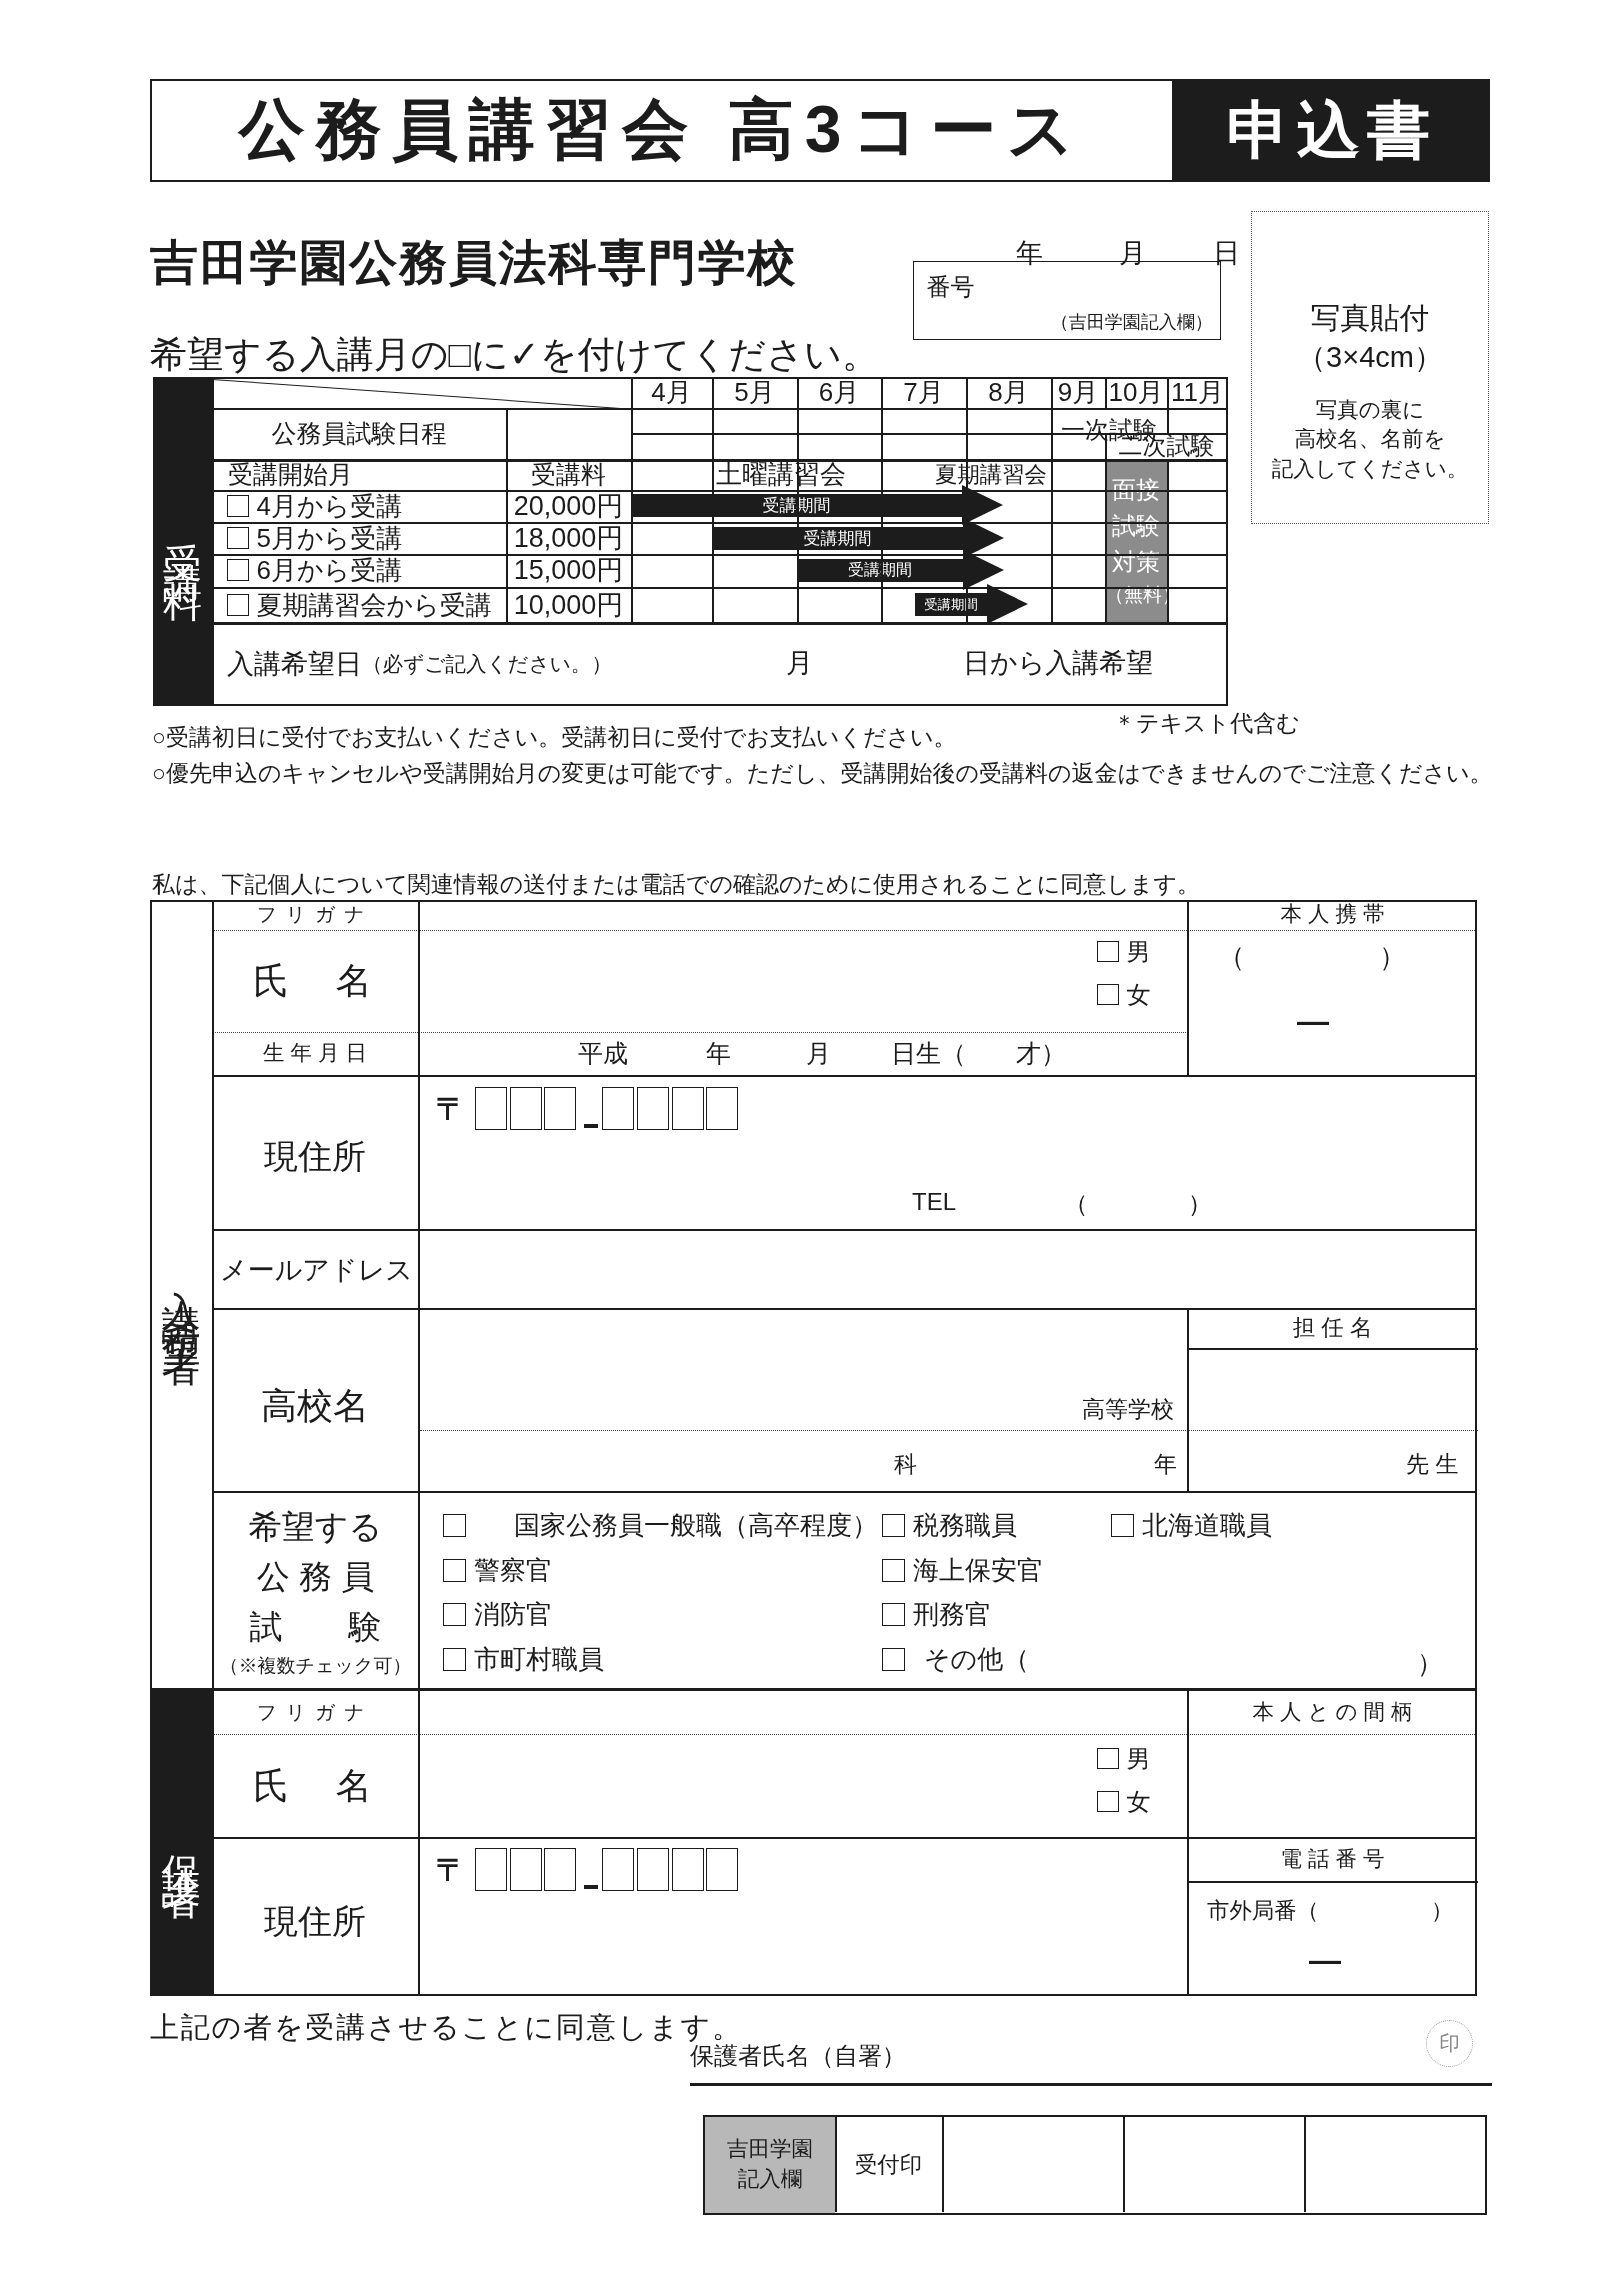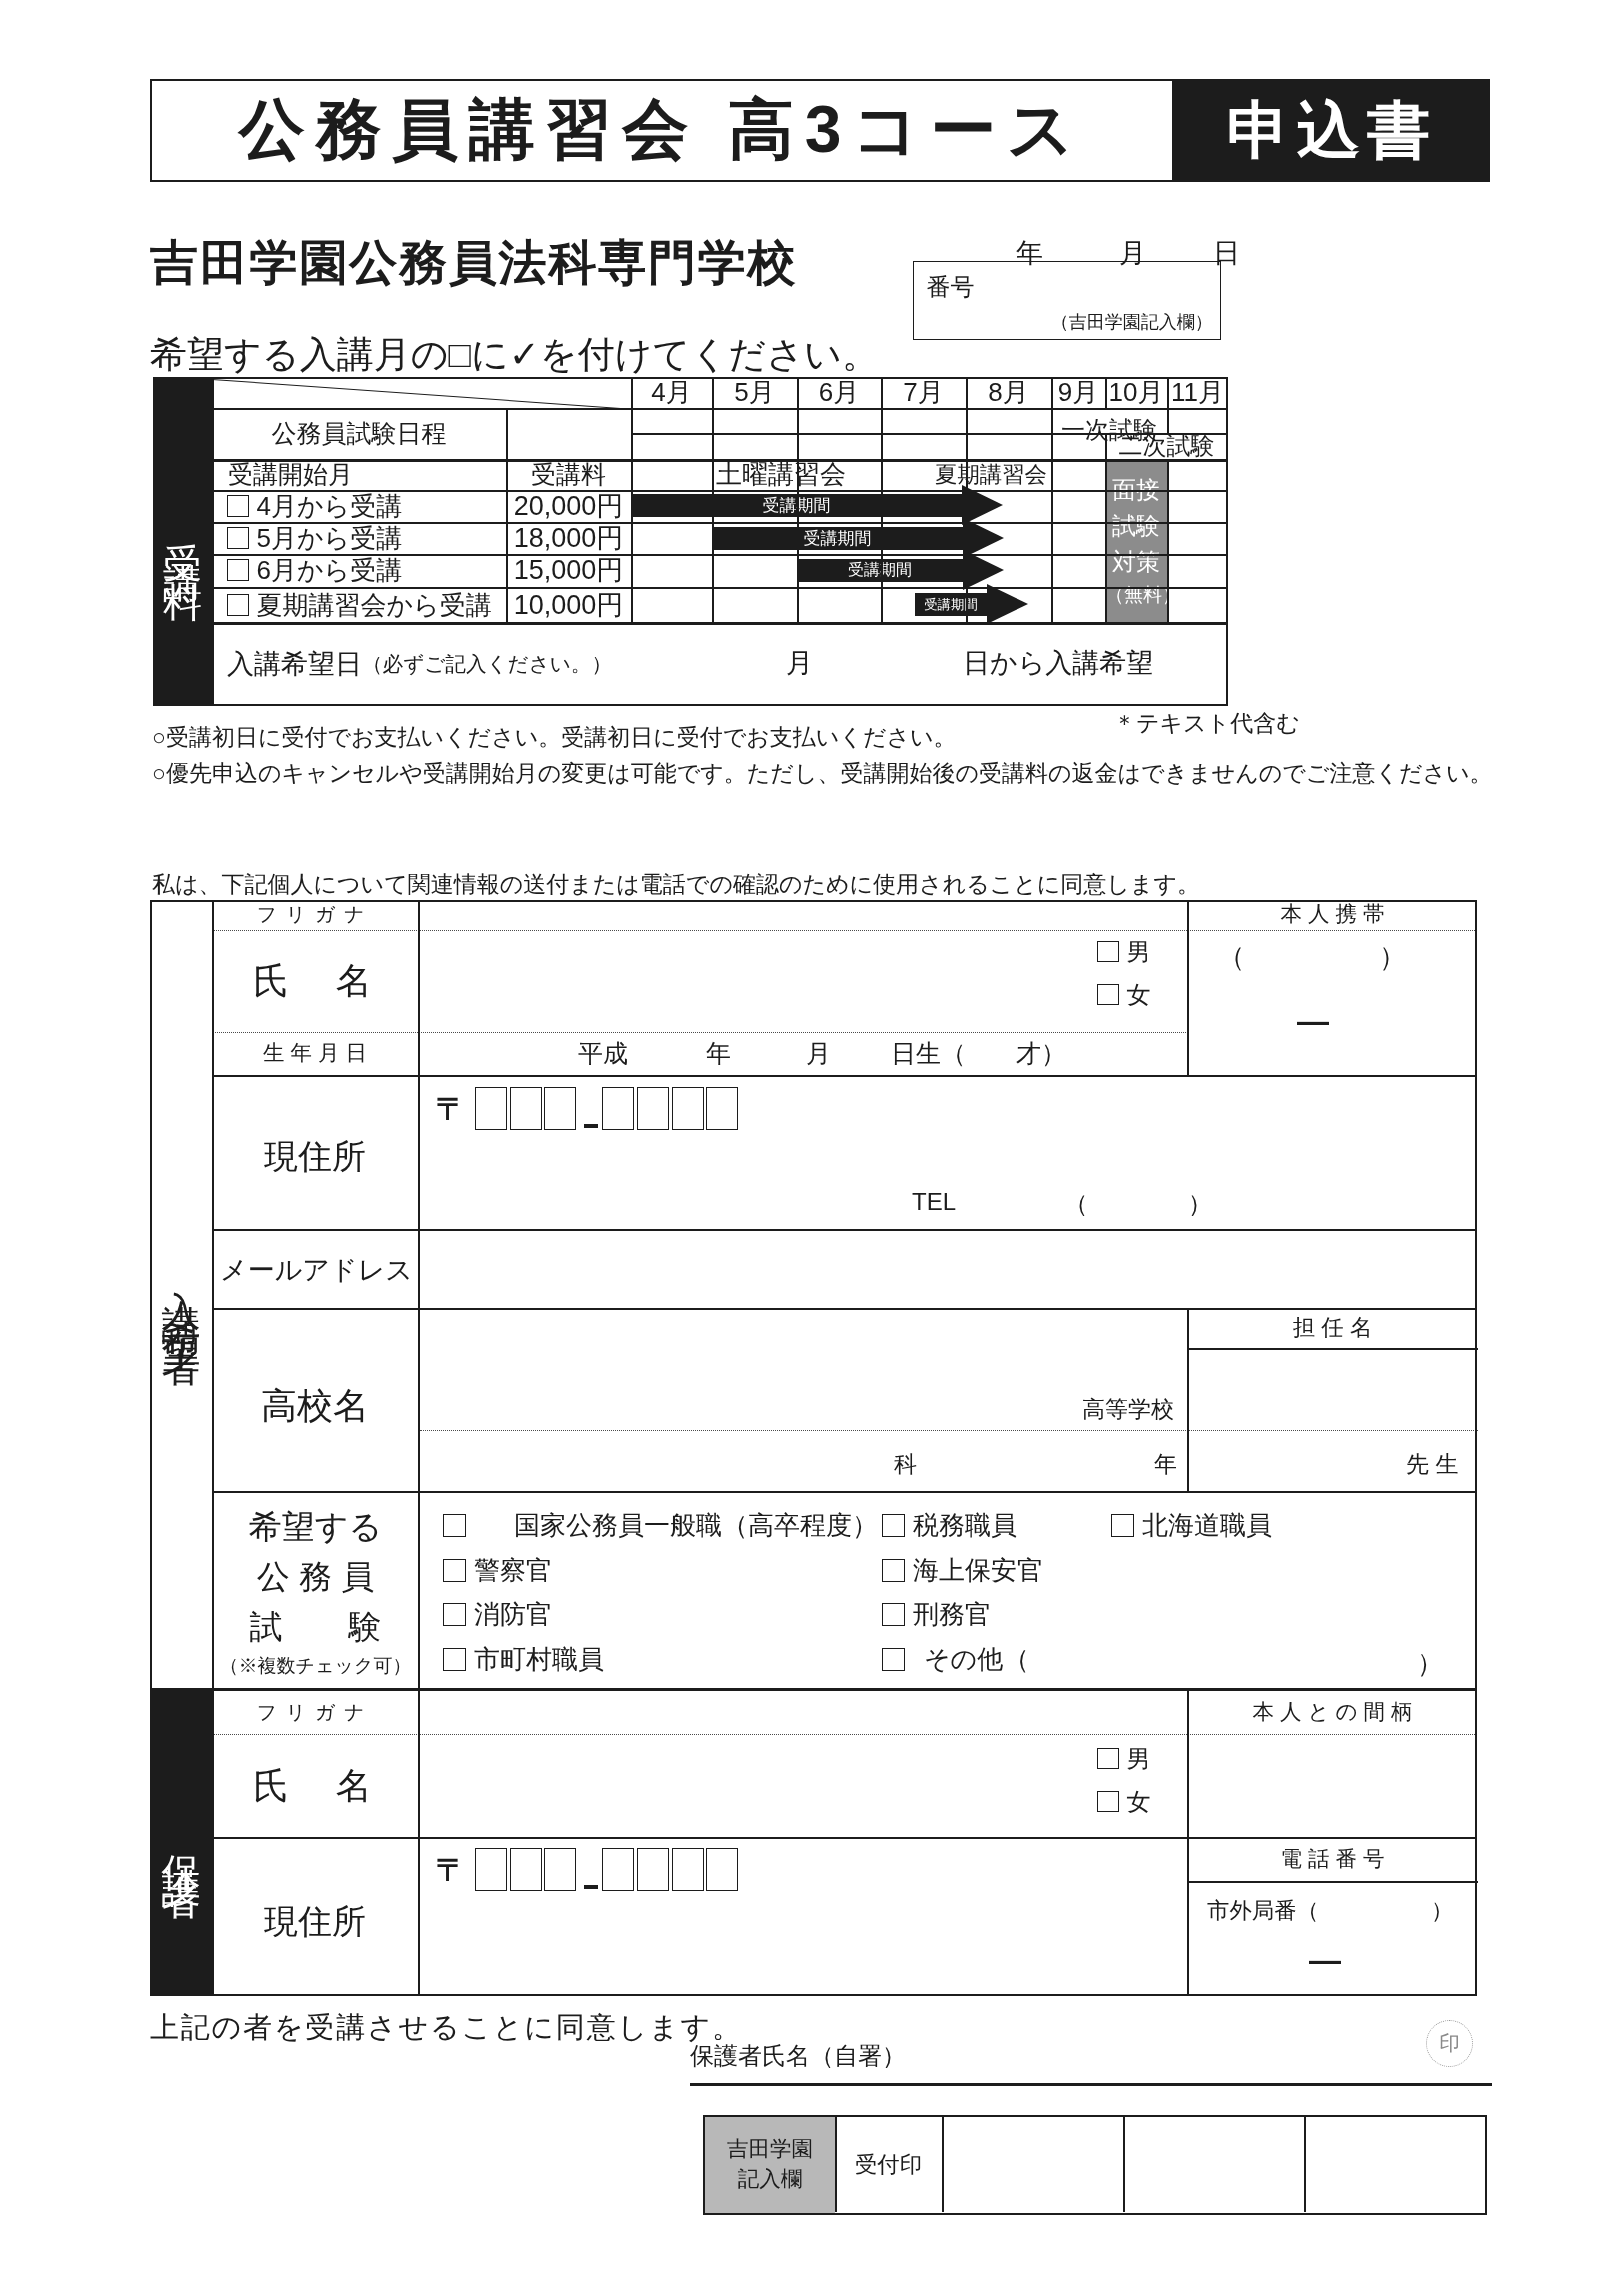--- a/index.html
+++ b/index.html
@@ -40,20 +40,27 @@
 
   <div class="abs" style="left:1016px;top:235px;font-size:27px;">年</div>
   <div class="abs" style="left:1119px;top:235px;font-size:27px;">月</div>
   <div class="abs" style="left:1213px;top:235px;font-size:27px;">日</div>
 
   <div class="abs" style="left:913px;top:261px;width:308px;height:79px;border:1.8px solid #1c1c1c;box-sizing:border-box;">
     <span style="position:absolute;left:12.5px;top:9px;font-size:24px;">番号</span>
     <span style="position:absolute;right:7.2px;bottom:5.4px;font-size:18px;">（吉田学園記入欄）</span>
   </div>
 
+  <div class="abs" style="left:1251px;top:211px;width:238px;height:313px;border:1.8px dotted #555;box-sizing:border-box;">
+    <div class="c" style="position:absolute;left:0;top:86px;width:100%;font-size:29.6px;">写真貼付</div>
+    <div class="c" style="position:absolute;left:0;top:126px;width:100%;font-size:29px;">（3×4cm）</div>
+    <div class="c" style="position:absolute;left:0;top:183px;width:100%;font-size:21.5px;">写真の裏に</div>
+    <div class="c" style="position:absolute;left:0;top:212px;width:100%;font-size:21.5px;">高校名、名前を</div>
+    <div class="c" style="position:absolute;left:0;top:242px;width:100%;font-size:21.5px;">記入してください。</div>
+  </div>
 
   <div class="abs" style="left:150px;top:330px;font-size:37px;">希望する入講月の□に✓を付けてください。</div>
 
   <div class="abs" style="left:153px;top:377px;width:59px;height:329px;background:#1c1c1c;display:flex;align-items:center;justify-content:center;">
     <span class="vert" style="color:#fff;font-size:39px;letter-spacing:19.7px;">受講料</span>
   </div>
 
   <div class="abs c" style="left:631px;top:377px;width:81px;line-height:31px;font-size:26px;">4月</div>
   <div class="abs c" style="left:712px;top:377px;width:85px;line-height:31px;font-size:26px;">5月</div>
   <div class="abs c" style="left:797px;top:377px;width:84px;line-height:31px;font-size:26px;">6月</div>

